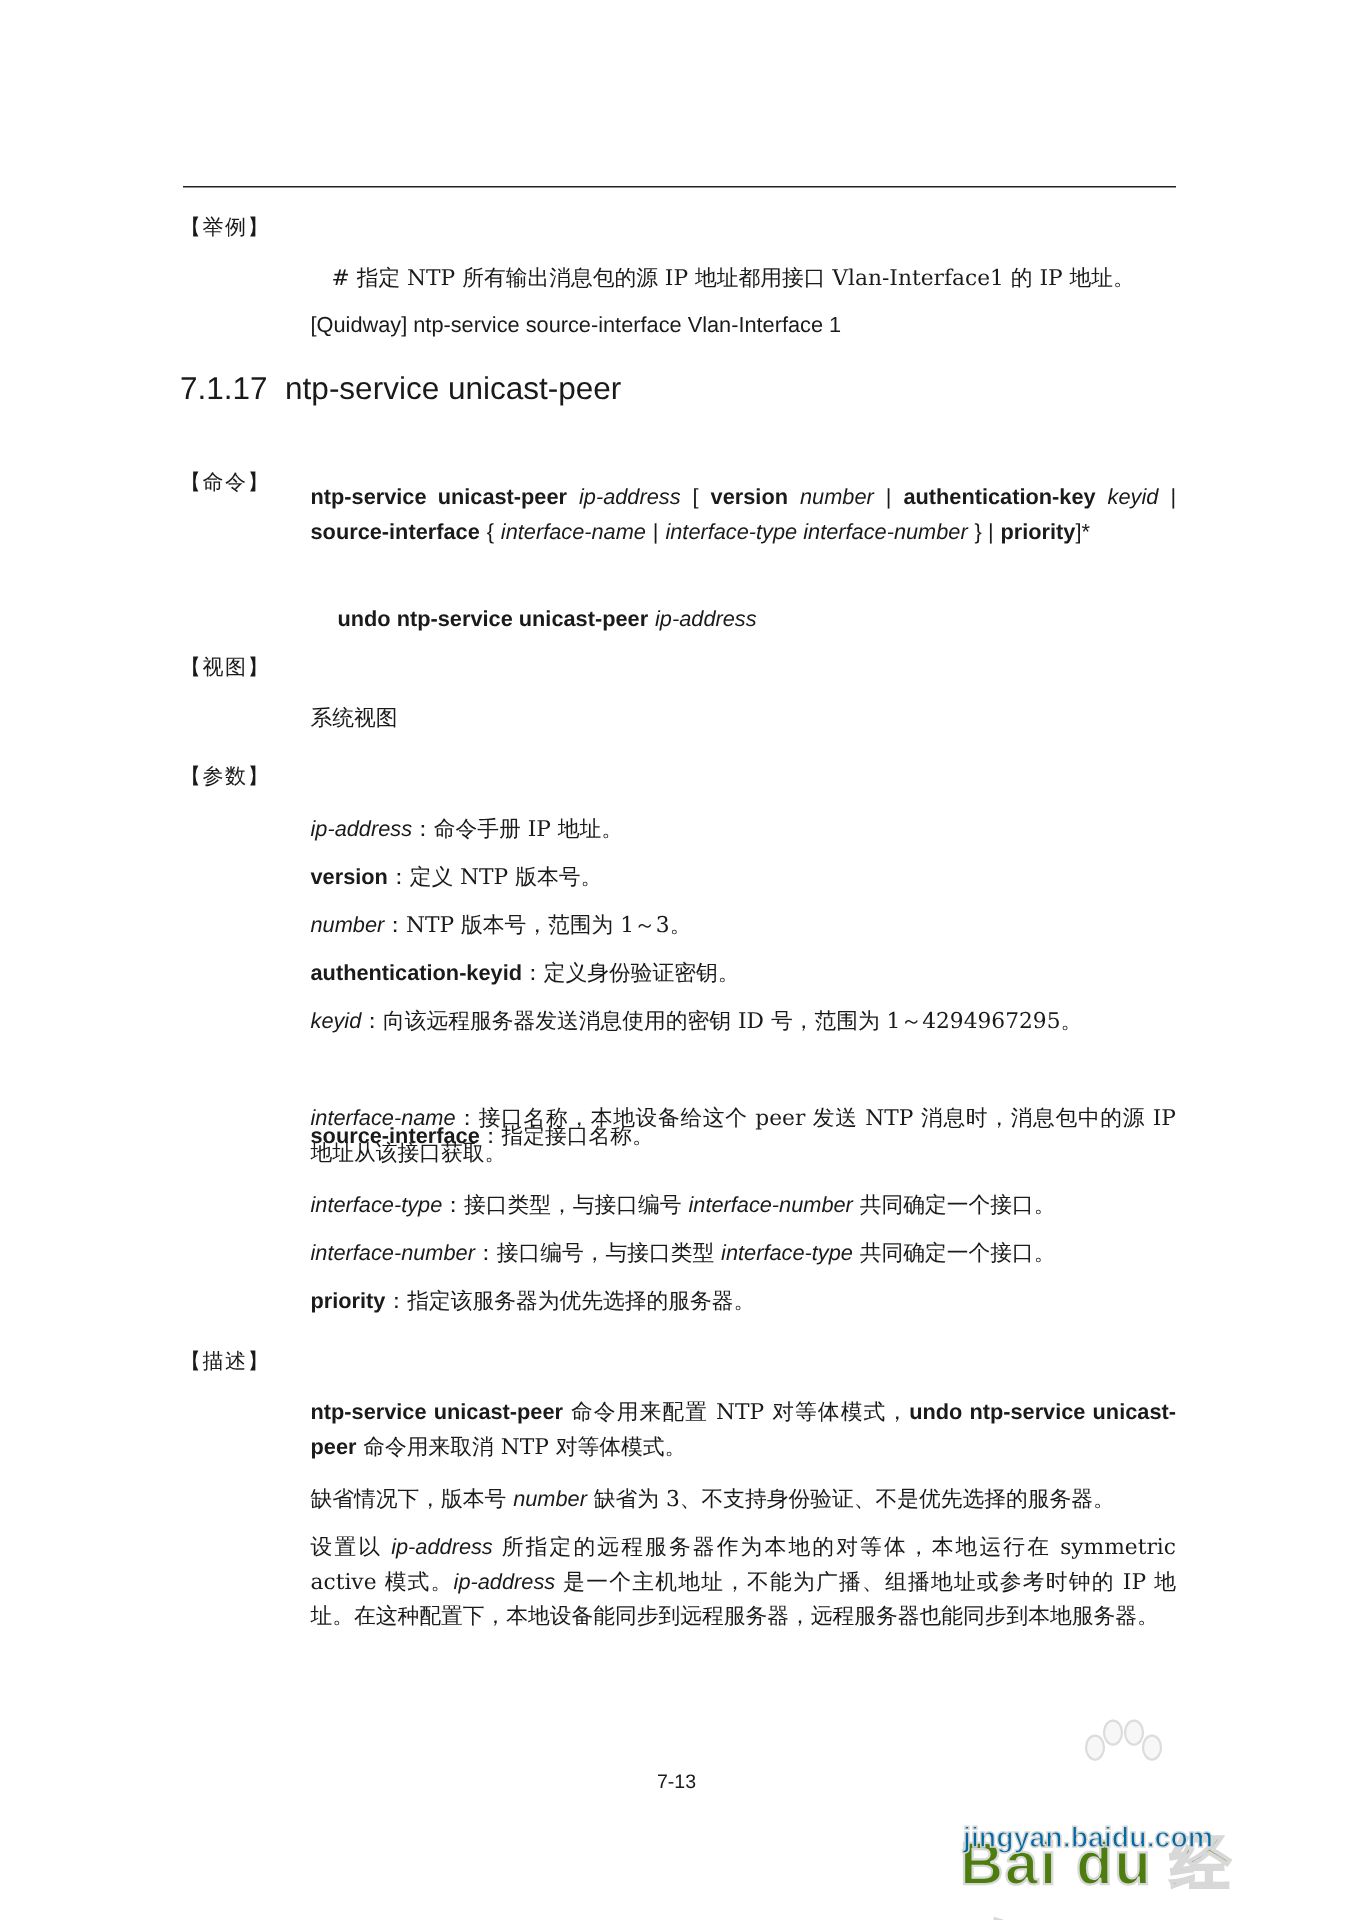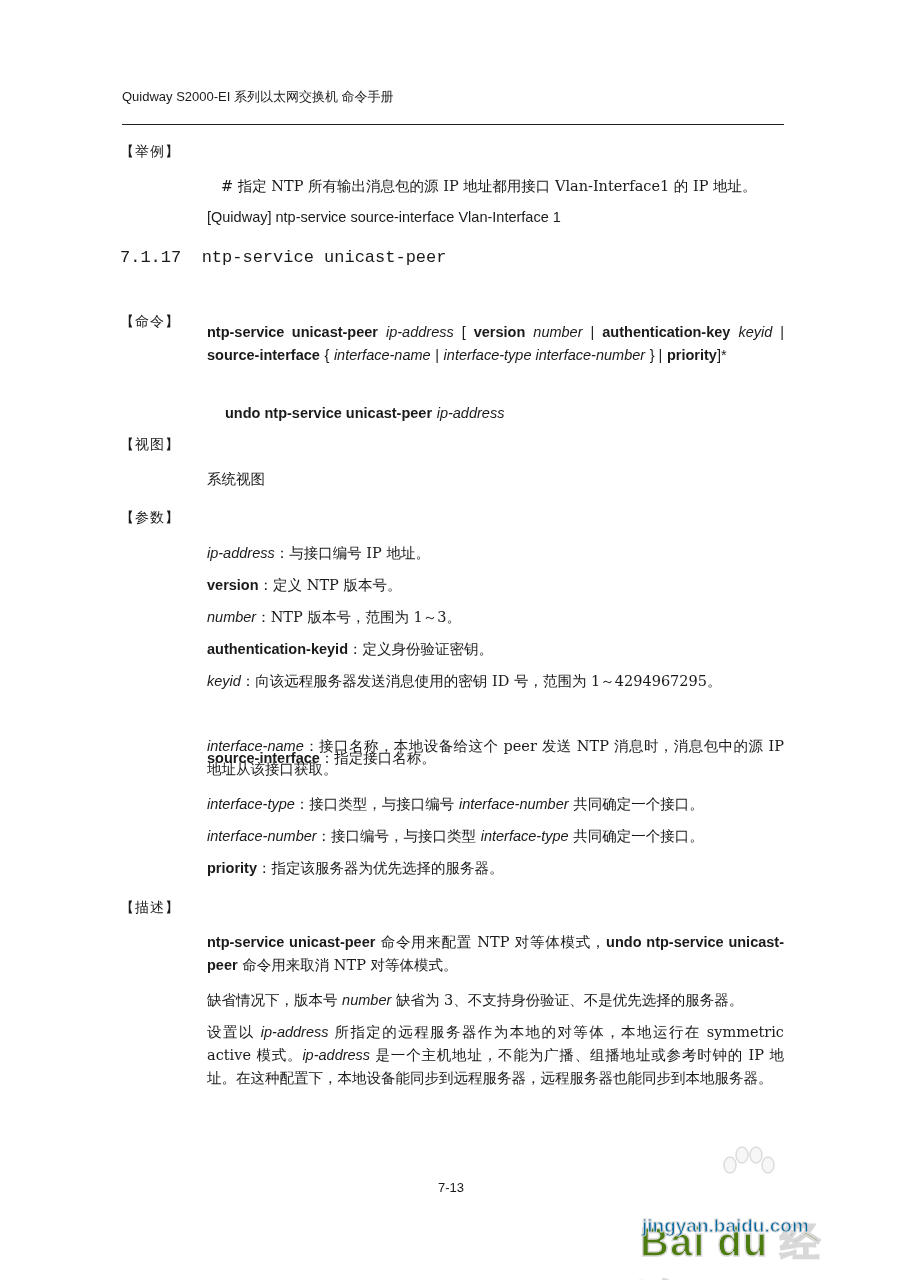--- a/index.html
+++ b/index.html
@@ -23,22 +23,22 @@
   }
   .para {
     position: absolute; left: 207px; width: 577px;
     font-size: 14.5px; line-height: 23px; text-align: justify;
   }
   .b { font-family: "Liberation Sans", "DejaVu Sans", sans-serif; font-weight: bold; }
   .i { font-family: "Liberation Sans", "DejaVu Sans", sans-serif; font-style: italic; }
   .n { font-family: "Liberation Sans", "DejaVu Sans", sans-serif; }
   .section-title {
     position: absolute; left: 120px; top: 248px;
-    font-family: Liberation Mono, monospace;
-    font-size: 17px;
+    font-family: Liberation Sans, sans-serif;
+    font-size: 21px;
   }
   .page-number {
     position: absolute; left: 438px; top: 1180px;
     font-family: "Liberation Sans", "DejaVu Sans", sans-serif; font-size: 13px;
   }
   .watermark {
     position: absolute; left: 640px; top: 1145px; width: 210px; height: 95px;
     color: #e3e3e3;
   }
   .watermark .wm-logo {
@@ -50,21 +50,20 @@
     font-family: "Liberation Sans", sans-serif; font-weight: bold; font-size: 19px;
     -webkit-text-stroke: 1px #d8d8d8; color: #0369a1;
     position: absolute; left: 2px; top: 70px;
   }
   .paw { position: absolute; left: 78px; top: 0; }
 </style>
 </head>
 <body>
 
 <div class="header">
-  <div class="sans">Quidway S2000-EI 系列以太网交换机  命令手册</div>
 </div>
 <div class="header-rule"></div>
 
 <div class="label" style="top:143px;">【举例】</div>
 <div class="para" style="top:175px;margin-left:14px;"><span># 指定 NTP 所有输出消息包的源 IP 地址都用接口 Vlan-Interface1 的 IP 地址。</span></div>
 <div class="para n" style="top:206px;">[Quidway] ntp-service source-interface Vlan-Interface 1</div>
 
 <div class="section-title">
   <span>7.1.17</span>&nbsp;&nbsp;<span>ntp-service unicast-peer</span>
 </div>
@@ -92,21 +91,21 @@
   <span class="b">undo ntp-service unicast-peer</span>
   <span class="i">ip-address</span>
 </div>
 
 <div class="label" style="top:436px;">【视图】</div>
 <div class="para" style="top:468px;">系统视图</div>
 
 <div class="label" style="top:509px;">【参数】</div>
 
 <div class="para" style="top:542px;">
-  <span class="i">ip-address</span><span>：与接口编号 IP 地址。</span>
+  <span class="i">ip-address</span><span>：命令手册 IP 地址。</span>
 </div>
 <div class="para" style="top:574px;">
   <span class="b">version</span><span>：定义 NTP 版本号。</span>
 </div>
 <div class="para" style="top:606px;">
   <span class="i">number</span><span>：NTP 版本号，范围为 1～3。</span>
 </div>
 <div class="para" style="top:638px;">
   <span class="b">authentication-keyid</span><span>：定义身份验证密钥。</span>
 </div>

